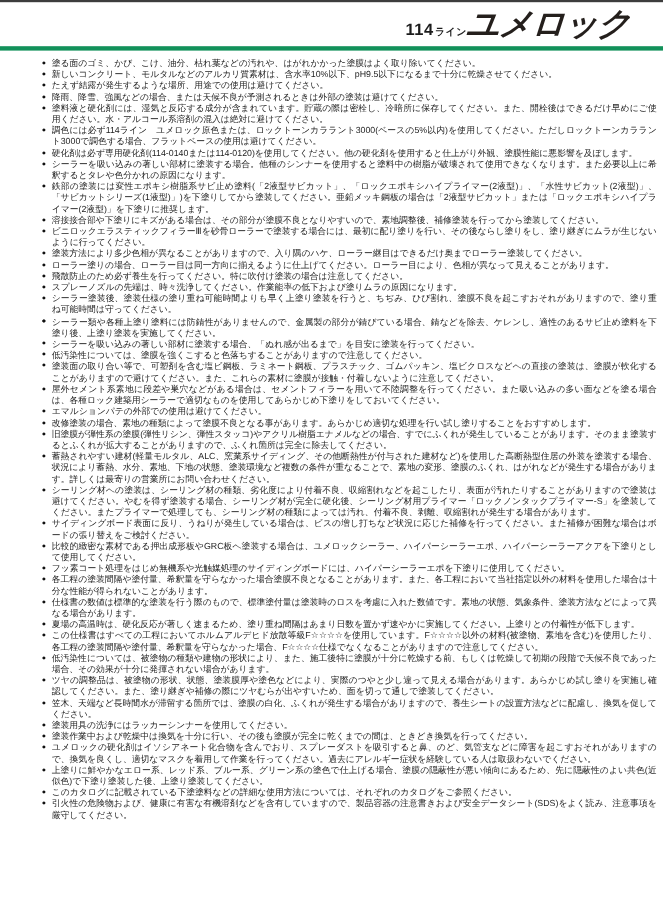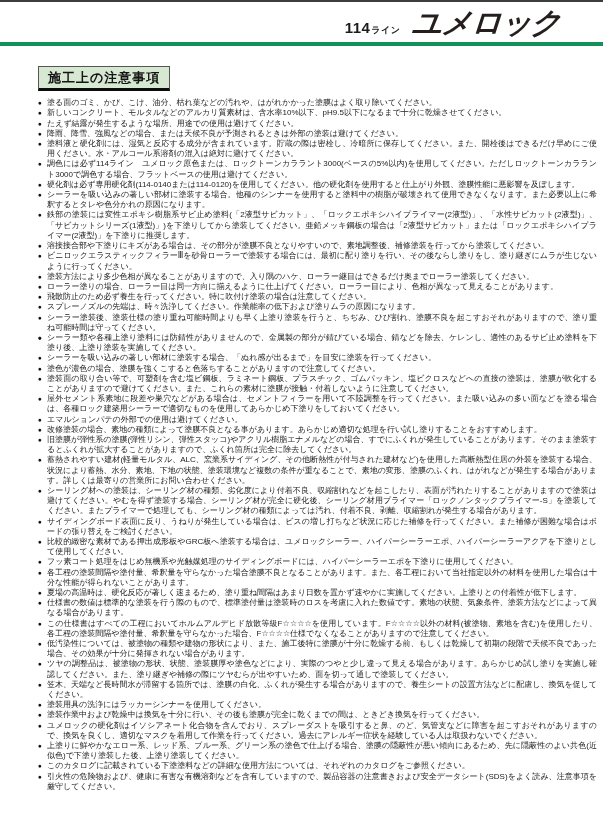--- a/index.html
+++ b/index.html
@@ -5,21 +5,21 @@
   html,body{margin:0;padding:0;background:#fff;}
   body{
     width:603px;height:815px;overflow:hidden;position:relative;
     font-family:"Liberation Sans","DejaVu Sans",sans-serif;
     -webkit-font-smoothing:antialiased;
   }
   
   .top-rule{height:2px;background:#3d3d3d;width:603px;}
   .brand-row{
     display:flex;justify-content:flex-end;align-items:baseline;
-    padding:6px 42px 4px 0;gap:12px;
+    padding:6px 30px 4px 0;
   }
   .line-label{font-weight:bold;color:#1c1c1c;font-size:15px;letter-spacing:0.5px;}
   .line-label .line-suffix{font-size:9px;font-weight:bold;margin-left:1px;}
   .brand-logo{
     font-size:30px;font-weight:900;font-style:italic;color:#241f1c;
     letter-spacing:-1px;transform:skewX(-4deg);display:inline-block;line-height:1;
   }
   .green-rule{height:4px;background:#12915a;width:603px;}
   
   .section-title{
@@ -49,55 +49,54 @@
 <header>
   <div class="top-rule"></div>
   <div class="brand-row">
     <span class="line-label"><span>114</span><span class="line-suffix">ライン</span></span>
     <span class="brand-logo">ユメロック</span>
   </div>
   <div class="green-rule"></div>
 </header>
 
 <main>
-  <div class="section-title">施工上の注意事項</div>
   <ul class="notes" id="notes-list">
       <li class="note-item"><span class="bullet">●</span><span class="note-text">塗る面のゴミ、かび、こけ、油分、枯れ葉などの汚れや、はがれかかった塗膜はよく取り除いてください。</span></li>
       <li class="note-item"><span class="bullet">●</span><span class="note-text">新しいコンクリート、モルタルなどのアルカリ質素材は、含水率10%以下、pH9.5以下になるまで十分に乾燥させてください。</span></li>
       <li class="note-item"><span class="bullet">●</span><span class="note-text">たえず結露が発生するような場所、用途での使用は避けてください。</span></li>
       <li class="note-item"><span class="bullet">●</span><span class="note-text">降雨、降雪、強風などの場合、または天候不良が予測されるときは外部の塗装は避けてください。</span></li>
       <li class="note-item"><span class="bullet">●</span><span class="note-text">塗料液と硬化剤には、湿気と反応する成分が含まれています。貯蔵の際は密栓し、冷暗所に保存してください。また、開栓後はできるだけ早めにご使用ください。水・アルコール系溶剤の混入は絶対に避けてください。</span></li>
       <li class="note-item"><span class="bullet">●</span><span class="note-text">調色には必ず114ライン　ユメロック原色または、ロックトーンカララント3000(ベースの5%以内)を使用してください。ただしロックトーンカララント3000で調色する場合、フラットベースの使用は避けてください。</span></li>
       <li class="note-item"><span class="bullet">●</span><span class="note-text">硬化剤は必ず専用硬化剤(114-0140または114-0120)を使用してください。他の硬化剤を使用すると仕上がり外観、塗膜性能に悪影響を及ぼします。</span></li>
       <li class="note-item"><span class="bullet">●</span><span class="note-text">シーラーを吸い込みの著しい部材に塗装する場合。他種のシンナーを使用すると塗料中の樹脂が破壊されて使用できなくなります。また必要以上に希釈するとタレや色分かれの原因になります。</span></li>
       <li class="note-item"><span class="bullet">●</span><span class="note-text">鉄部の塗装には変性エポキシ樹脂系サビ止め塗料(「2液型サビカット」、「ロックエポキシハイプライマー(2液型)」、「水性サビカット(2液型)」、「サビカットシリーズ(1液型)」)を下塗りしてから塗装してください。亜鉛メッキ鋼板の場合は「2液型サビカット」または「ロックエポキシハイプライマー(2液型)」を下塗りに推奨します。</span></li>
       <li class="note-item"><span class="bullet">●</span><span class="note-text">溶接接合部や下塗りにキズがある場合は、その部分が塗膜不良となりやすいので、素地調整後、補修塗装を行ってから塗装してください。</span></li>
       <li class="note-item"><span class="bullet">●</span><span class="note-text">ビニロックエラスティックフィラーⅢを砂骨ローラーで塗装する場合には、最初に配り塗りを行い、その後ならし塗りをし、塗り継ぎにムラが生じないように行ってください。</span></li>
       <li class="note-item"><span class="bullet">●</span><span class="note-text">塗装方法により多少色相が異なることがありますので、入り隅のハケ、ローラー継目はできるだけ奥までローラー塗装してください。</span></li>
       <li class="note-item"><span class="bullet">●</span><span class="note-text">ローラー塗りの場合、ローラー目は同一方向に揃えるように仕上げてください。ローラー目により、色相が異なって見えることがあります。</span></li>
       <li class="note-item"><span class="bullet">●</span><span class="note-text">飛散防止のため必ず養生を行ってください。特に吹付け塗装の場合は注意してください。</span></li>
       <li class="note-item"><span class="bullet">●</span><span class="note-text">スプレーノズルの先端は、時々洗浄してください。作業能率の低下および塗りムラの原因になります。</span></li>
       <li class="note-item"><span class="bullet">●</span><span class="note-text">シーラー塗装後、塗装仕様の塗り重ね可能時間よりも早く上塗り塗装を行うと、ちぢみ、ひび割れ、塗膜不良を起こすおそれがありますので、塗り重ね可能時間は守ってください。</span></li>
       <li class="note-item"><span class="bullet">●</span></li>
       <li class="note-item"><span class="bullet">●</span><span class="note-text">シーラー類や各種上塗り塗料には防錆性がありませんので、金属製の部分が錆びている場合、錆などを除去、ケレンし、適性のあるサビ止め塗料を下塗り後、上塗り塗装を実施してください。</span></li>
       <li class="note-item"><span class="bullet">●</span><span class="note-text">シーラーを吸い込みの著しい部材に塗装する場合、「ぬれ感が出るまで」を目安に塗装を行ってください。</span></li>
-      <li class="note-item"><span class="bullet">●</span><span class="note-text">塗色が濃色の場合、塗膜を強くこすると色落ちすることがありますので注意してください。</span></li>
+      <li class="note-item"><span class="bullet">●</span><span class="note-text">低汚染性については、塗膜を強くこすると色落ちすることがありますので注意してください。</span></li>
       <li class="note-item"><span class="bullet">●</span><span class="note-text">塗装面の取り合い等で、可塑剤を含む塩ビ鋼板、ラミネート鋼板、プラスチック、ゴムパッキン、塩ビクロスなどへの直接の塗装は、塗膜が軟化することがありますので避けてください。また、これらの素材に塗膜が接触・付着しないように注意してください。</span></li>
       <li class="note-item"><span class="bullet">●</span><span class="note-text">屋外セメント系素地に段差や巣穴などがある場合は、セメントフィラーを用いて不陸調整を行ってください。また吸い込みの多い面などを塗る場合は、各種ロック建築用シーラーで適切なものを使用してあらかじめ下塗りをしておいてください。</span></li>
       <li class="note-item"><span class="bullet">●</span><span class="note-text">エマルションパテの外部での使用は避けてください。</span></li>
       <li class="note-item"><span class="bullet">●</span><span class="note-text">改修塗装の場合、素地の種類によって塗膜不良となる事があります。あらかじめ適切な処理を行い試し塗りすることをおすすめします。</span></li>
       <li class="note-item"><span class="bullet">●</span><span class="note-text">旧塗膜が弾性系の塗膜(弾性リシン、弾性スタッコ)やアクリル樹脂エナメルなどの場合、すでにふくれが発生していることがあります。そのまま塗装するとふくれが拡大することがありますので、ふくれ箇所は完全に除去してください。</span></li>
       <li class="note-item"><span class="bullet">●</span><span class="note-text">蓄熱されやすい建材(軽量モルタル、ALC、窯業系サイディング、その他断熱性が付与された建材など)を使用した高断熱型住居の外装を塗装する場合、状況により蓄熱、水分、素地、下地の状態、塗装環境など複数の条件が重なることで、素地の変形、塗膜のふくれ、はがれなどが発生する場合があります。詳しくは最寄りの営業所にお問い合わせください。</span></li>
       <li class="note-item"><span class="bullet">●</span><span class="note-text">シーリング材への塗装は、シーリング材の種類、劣化度により付着不良、収縮割れなどを起こしたり、表面が汚れたりすることがありますので塗装は避けてください。やむを得ず塗装する場合、シーリング材が完全に硬化後、シーリング材用プライマー「ロックノンタックプライマー-S」を塗装してください。またプライマーで処理しても、シーリング材の種類によっては汚れ、付着不良、剥離、収縮割れが発生する場合があります。</span></li>
       <li class="note-item"><span class="bullet">●</span><span class="note-text">サイディングボード表面に反り、うねりが発生している場合は、ビスの増し打ちなど状況に応じた補修を行ってください。また補修が困難な場合はボードの張り替えをご検討ください。</span></li>
       <li class="note-item"><span class="bullet">●</span><span class="note-text">比較的緻密な素材である押出成形板やGRC板へ塗装する場合は、ユメロックシーラー、ハイパーシーラーエポ、ハイパーシーラーアクアを下塗りとして使用してください。</span></li>
       <li class="note-item"><span class="bullet">●</span><span class="note-text">フッ素コート処理をはじめ無機系や光触媒処理のサイディングボードには、ハイパーシーラーエポを下塗りに使用してください。</span></li>
       <li class="note-item"><span class="bullet">●</span><span class="note-text">各工程の塗装間隔や塗付量、希釈量を守らなかった場合塗膜不良となることがあります。また、各工程において当社指定以外の材料を使用した場合は十分な性能が得られないことがあります。</span></li>
+      <li class="note-item"><span class="bullet">●</span><span class="note-text">仕様書の数値は標準的な塗装を行う際のもので、標準塗付量は塗装時のロスを考慮に入れた数値です。素地の状態、気象条件、塗装方法などによって異なる場合があります。</span></li>
       <li class="note-item"><span class="bullet">●</span><span class="note-text">夏場の高温時は、硬化反応が著しく速まるため、塗り重ね間隔はあまり日数を置かず速やかに実施してください。上塗りとの付着性が低下します。</span></li>
-      <li class="note-item"><span class="bullet">●</span><span class="note-text">仕様書の数値は標準的な塗装を行う際のもので、標準塗付量は塗装時のロスを考慮に入れた数値です。素地の状態、気象条件、塗装方法などによって異なる場合があります。</span></li>
       <li class="note-item"><span class="bullet">●</span><span class="note-text">この仕様書はすべての工程においてホルムアルデヒド放散等級F☆☆☆☆を使用しています。F☆☆☆☆以外の材料(被塗物、素地を含む)を使用したり、各工程の塗装間隔や塗付量、希釈量を守らなかった場合、F☆☆☆☆仕様でなくなることがありますので注意してください。</span></li>
       <li class="note-item"><span class="bullet">●</span><span class="note-text">低汚染性については、被塗物の種類や建物の形状により、また、施工後特に塗膜が十分に乾燥する前、もしくは乾燥して初期の段階で天候不良であった場合、その効果が十分に発揮されない場合があります。</span></li>
       <li class="note-item"><span class="bullet">●</span><span class="note-text">ツヤの調整品は、被塗物の形状、状態、塗装膜厚や塗色などにより、実際のつやと少し違って見える場合があります。あらかじめ試し塗りを実施し確認してください。また、塗り継ぎや補修の際にツヤむらが出やすいため、面を切って通しで塗装してください。</span></li>
       <li class="note-item"><span class="bullet">●</span><span class="note-text">笠木、天端など長時間水が滞留する箇所では、塗膜の白化、ふくれが発生する場合がありますので、養生シートの設置方法などに配慮し、換気を促してください。</span></li>
       <li class="note-item"><span class="bullet">●</span><span class="note-text">塗装用具の洗浄にはラッカーシンナーを使用してください。</span></li>
       <li class="note-item"><span class="bullet">●</span><span class="note-text">塗装作業中および乾燥中は換気を十分に行い、その後も塗膜が完全に乾くまでの間は、ときどき換気を行ってください。</span></li>
       <li class="note-item"><span class="bullet">●</span><span class="note-text">ユメロックの硬化剤はイソシアネート化合物を含んでおり、スプレーダストを吸引すると鼻、のど、気管支などに障害を起こすおそれがありますので、換気を良くし、適切なマスクを着用して作業を行ってください。過去にアレルギー症状を経験している人は取扱わないでください。</span></li>
       <li class="note-item"><span class="bullet">●</span><span class="note-text">上塗りに鮮やかなエロー系、レッド系、ブルー系、グリーン系の塗色で仕上げる場合、塗膜の隠蔽性が悪い傾向にあるため、先に隠蔽性のよい共色(近似色)で下塗り塗装した後、上塗り塗装してください。</span></li>
       <li class="note-item"><span class="bullet">●</span><span class="note-text">このカタログに記載されている下塗塗料などの詳細な使用方法については、それぞれのカタログをご参照ください。</span></li>
       <li class="note-item"><span class="bullet">●</span><span class="note-text">引火性の危険物および、健康に有害な有機溶剤などを含有していますので、製品容器の注意書きおよび安全データシート(SDS)をよく読み、注意事項を厳守してください。</span></li>

